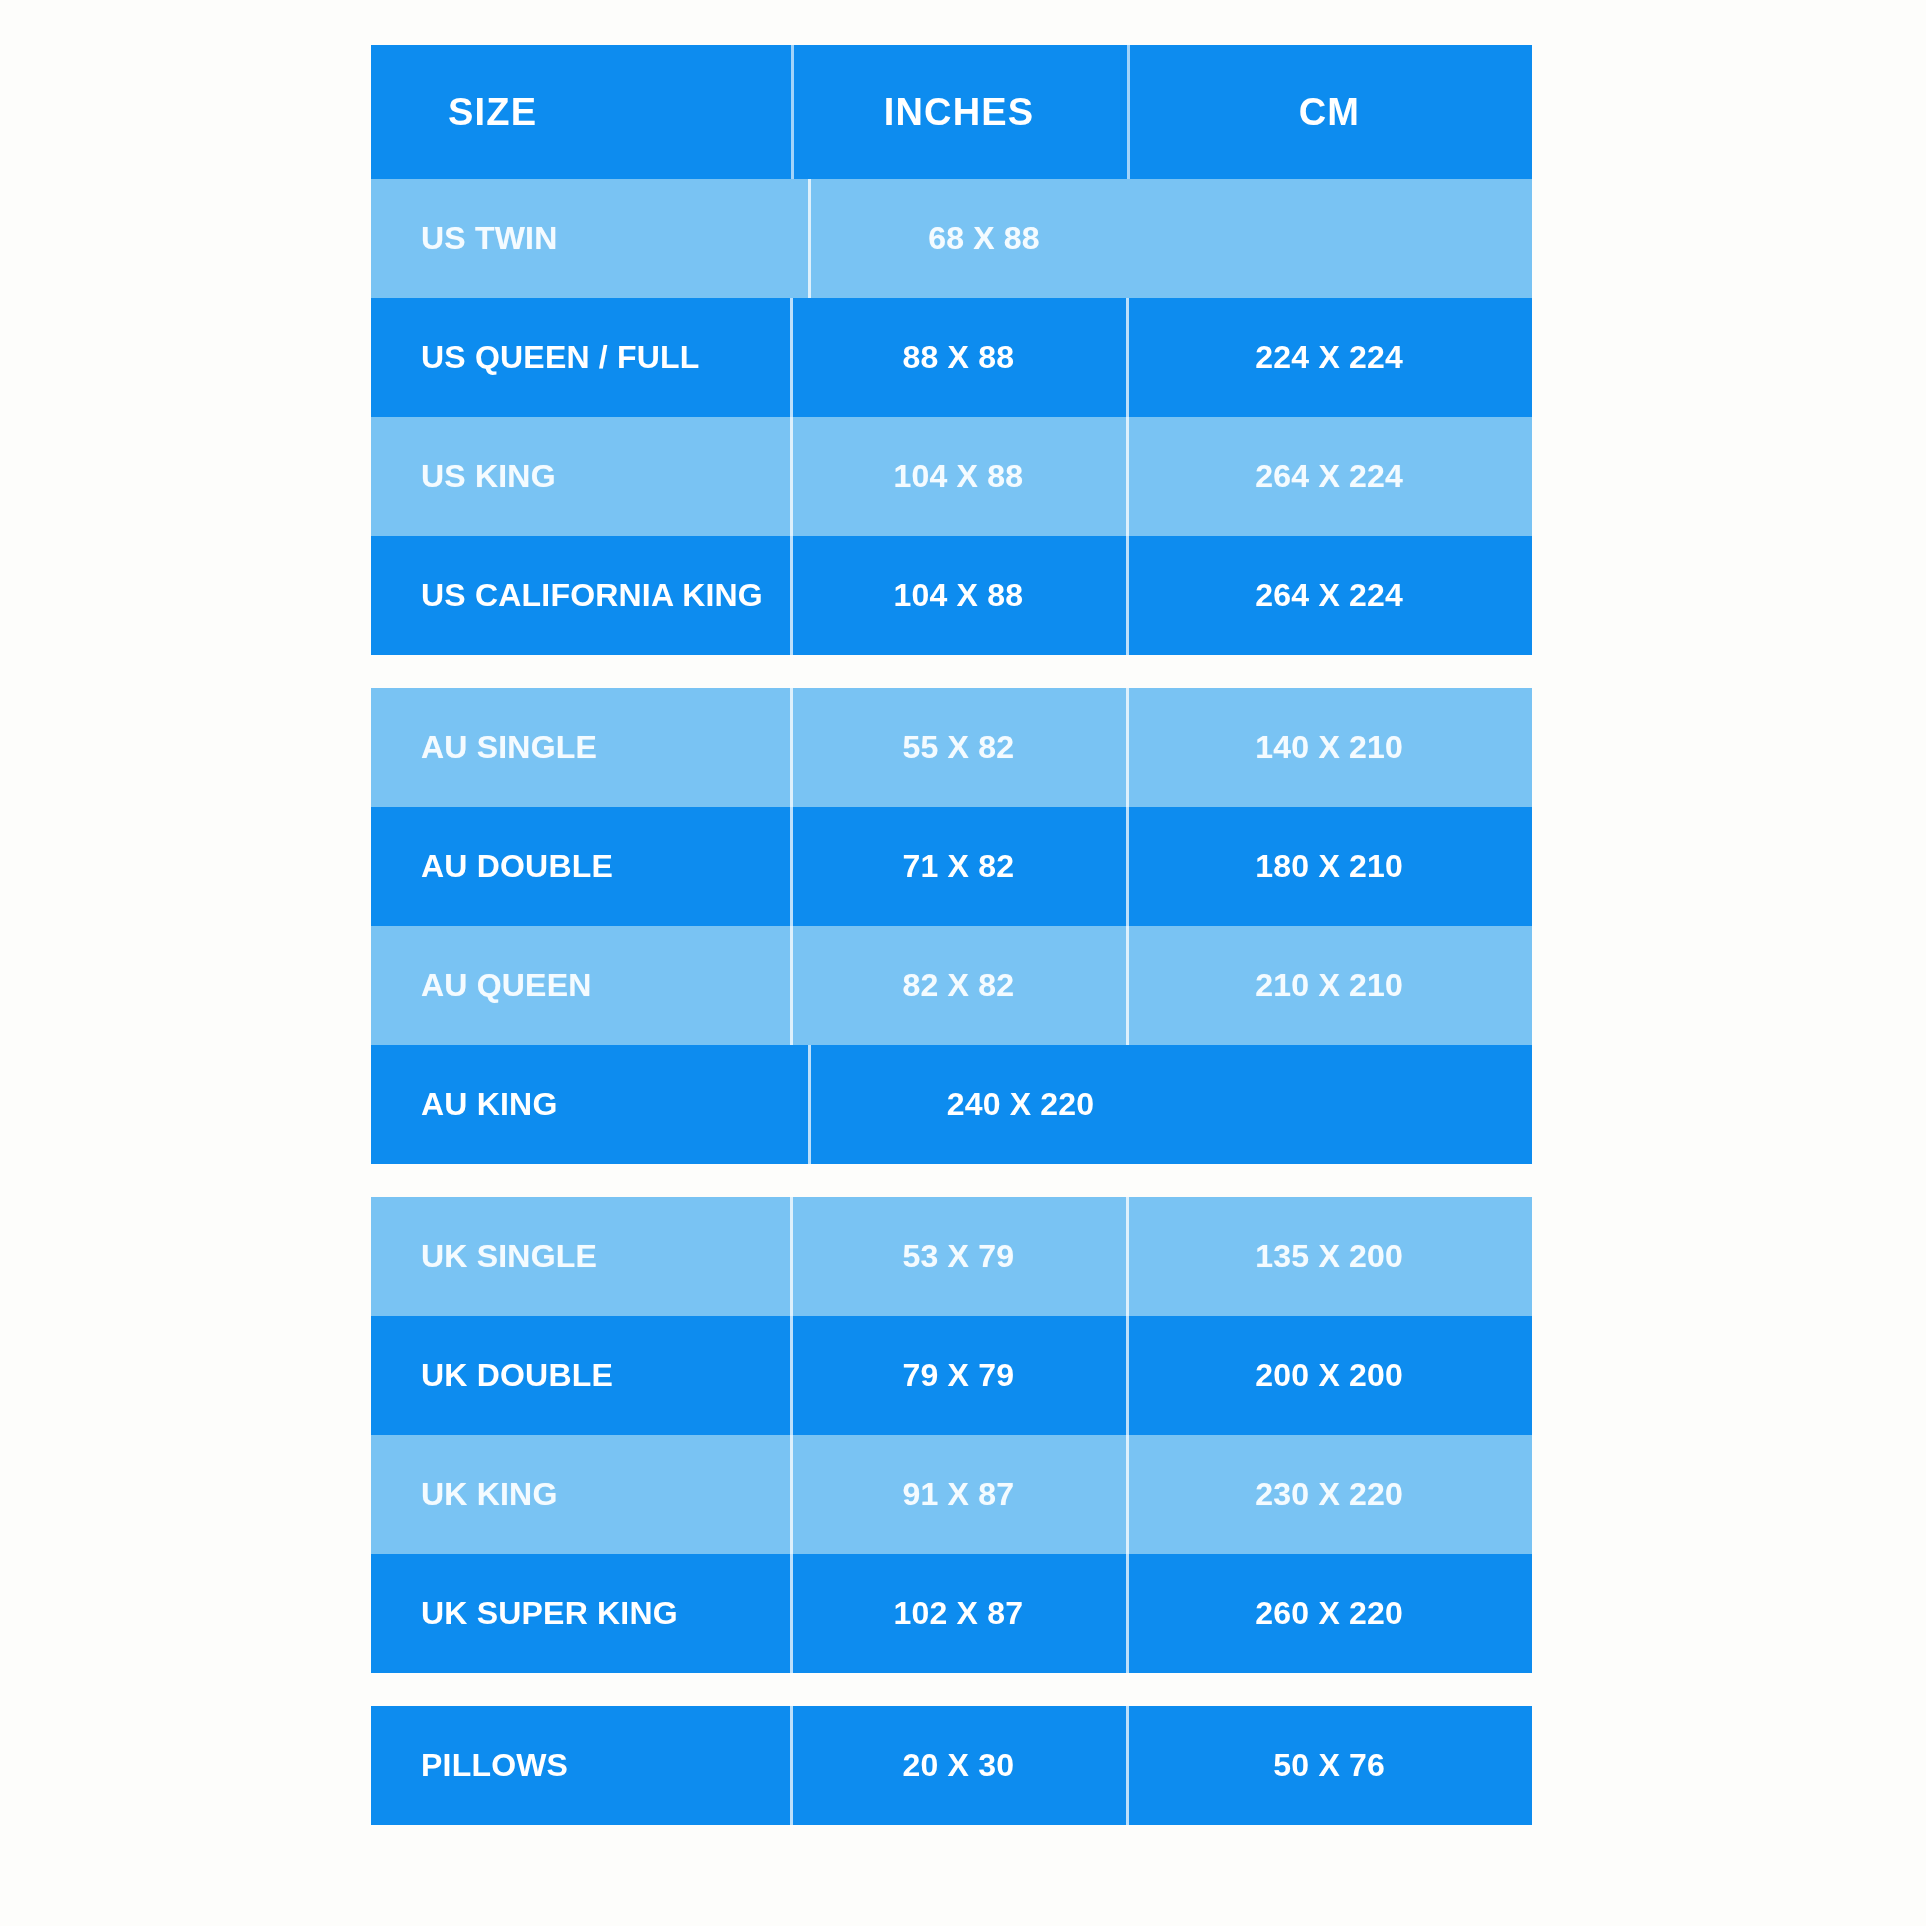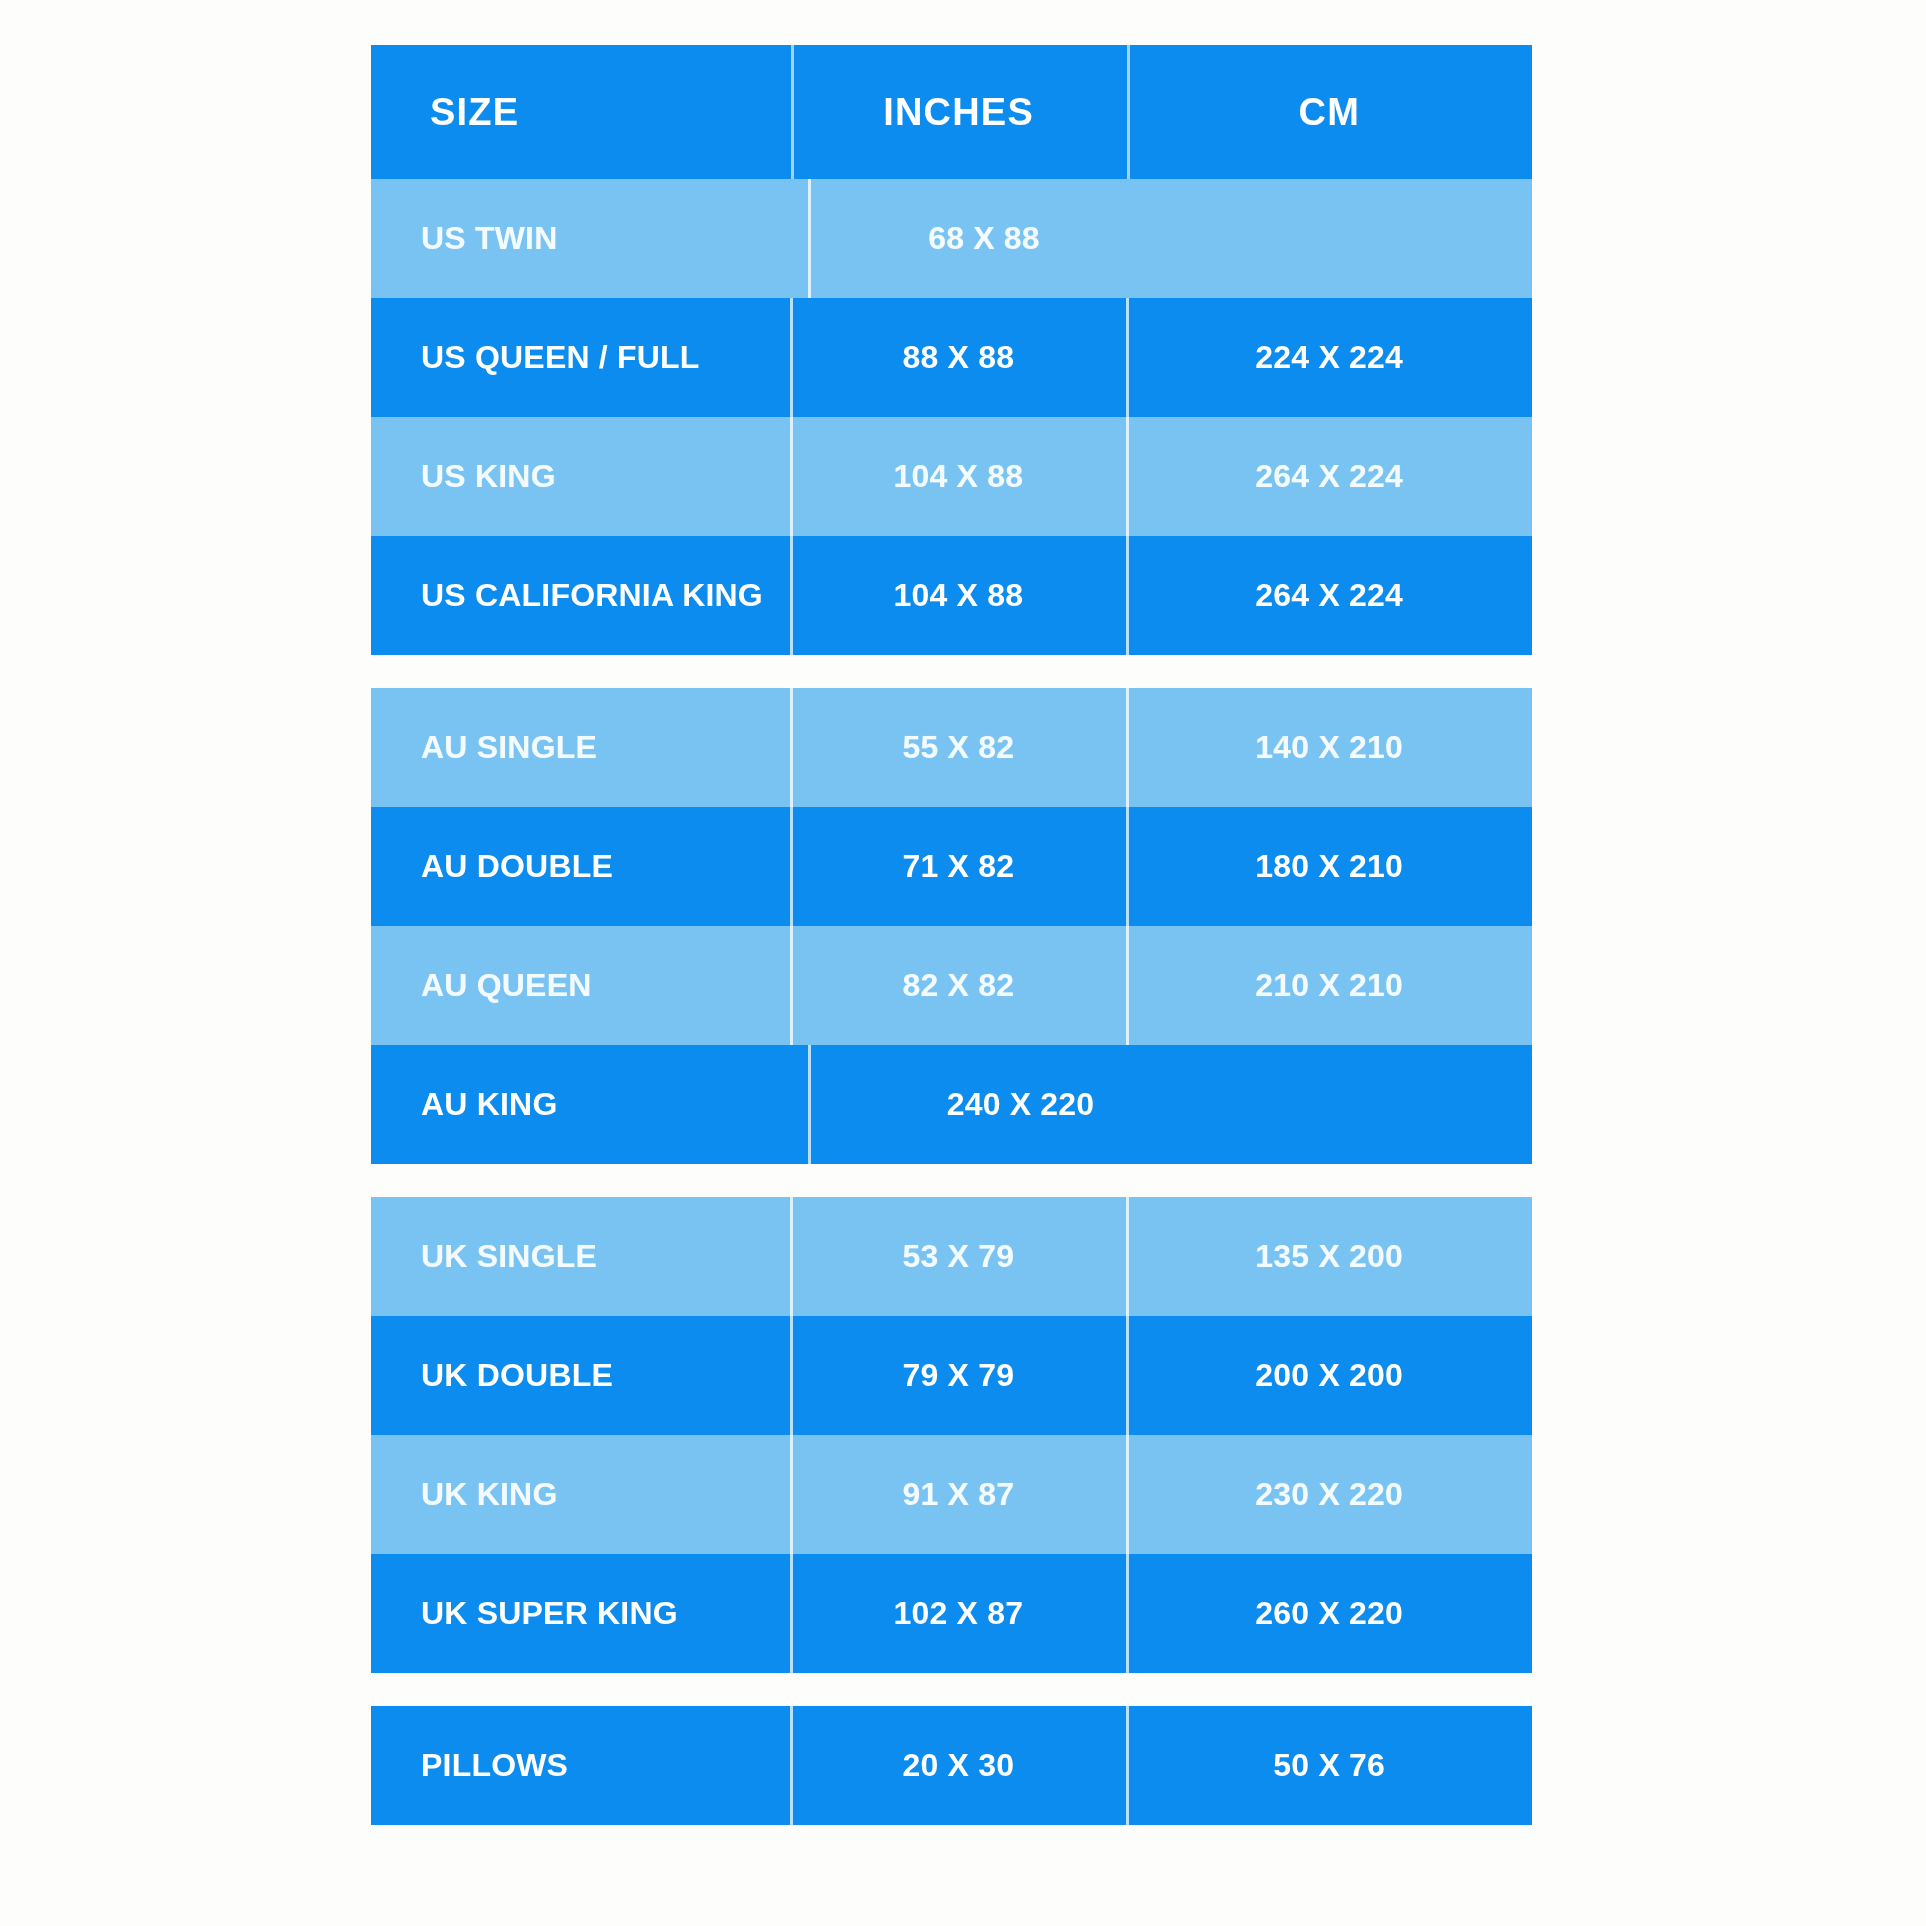--- a/index.html
+++ b/index.html
@@ -56,21 +56,21 @@
     background: rgba(255,255,255,0.80);
   }
 
   
   .row.header { height: 134px; background: #0d8cef; }
   .row.header .cell {
     font-size: 38px;
     font-weight: bold;
     letter-spacing: 1.2px;
   }
-  .row.header .cell.c-size { padding-left: 59px; }
+  .row.header .cell.c-size { padding-left: 77px; }
   .row.header .cell.c-inches::before,
   .row.header .cell.c-cm::before {
     background: rgba(255,255,255,0.62);
   }
 
   
   .row.body { height: 119px; }
   .row.body .cell { font-size: 32px; font-weight: bold; }
   .row.body .cell.c-size { padding-left: 50px; }
 

